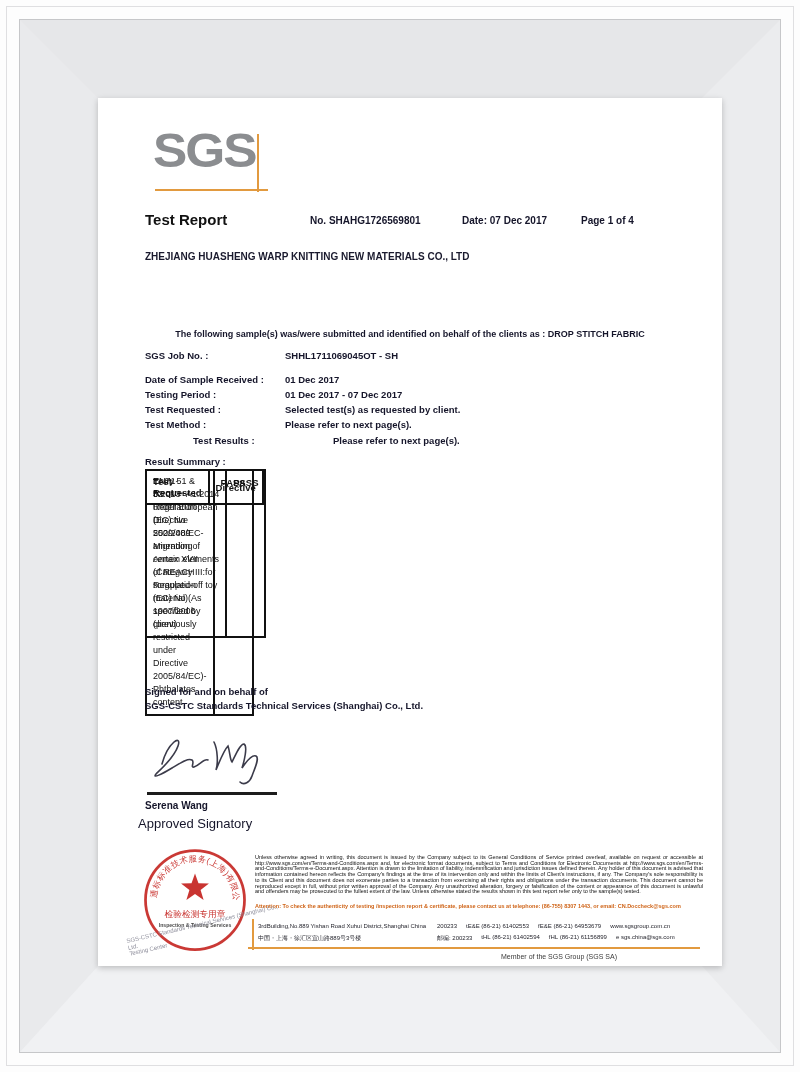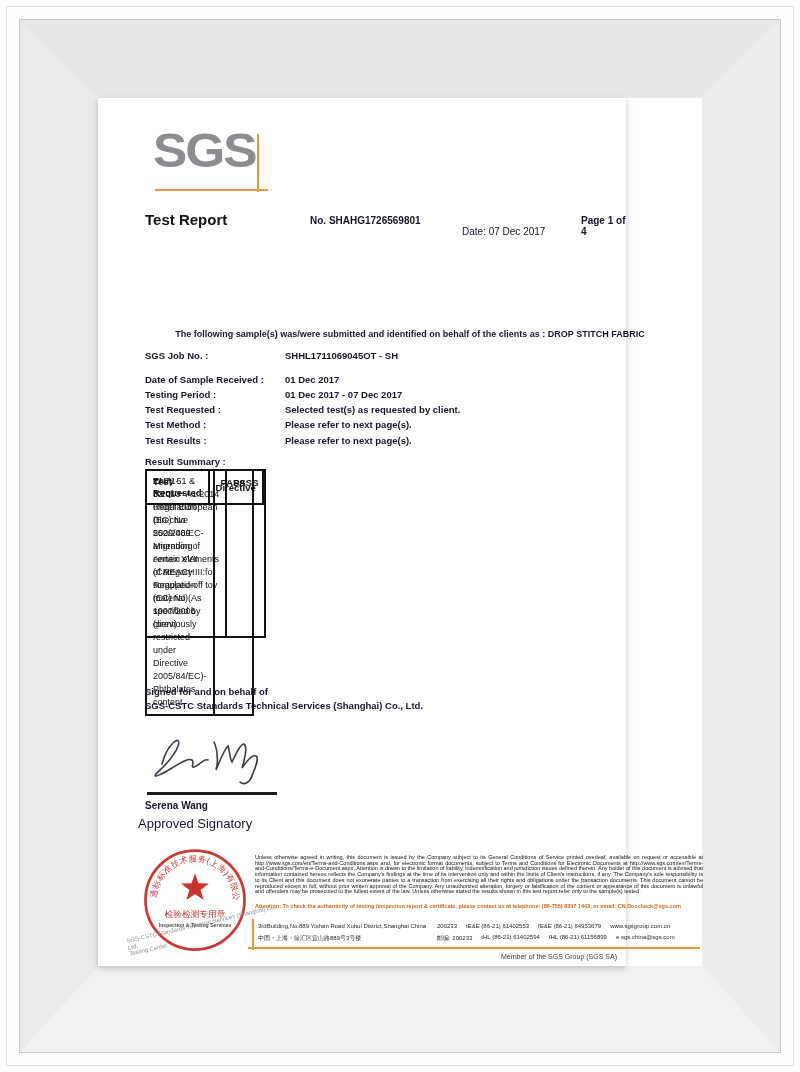--- a/index.html
+++ b/index.html
@@ -7,45 +7,45 @@
   .scene { position:relative; width:800px; height:1072px; background:#fdfdfd; overflow:hidden; }
 
   
   .frame-line-outer { position:absolute; inset:6px; border:1px solid #dfdfe1; }
   .frame-line-inner { position:absolute; inset:19px; border:1px solid #c6c7c9; }
   .mat { position:absolute; inset:20px;
          border-style:solid; border-width:78px 78px 86px 78px;
          border-color:#e6e7e9 #ebecee #f0f1f3 #e9eaec; background:#ffffff; }
 
   
-  .document { position:absolute; left:98px; top:98px; width:528px; height:868px;
+  .document { position:absolute; left:98px; top:98px; width:624px; height:868px;
               background:#ffffff; box-shadow:0 2px 6px rgba(0,0,0,0.22); }
   .document * { position:absolute; }
 
   
   .sgs-logo { left:55px; top:28px; font-size:49px; font-weight:bold; color:#8b8d90;
               letter-spacing:-2px; line-height:1; transform:scaleX(1.05); transform-origin:left top; }
   .logo-underline { left:57px; top:91px; width:113px; height:2px; background:#e29a3f; }
   .logo-vline { left:159px; top:36px; width:2px; height:58px; background:#e29a3f; }
 
   
   .rpt-title { left:47px; top:113px; font-size:15px; font-weight:bold; color:#111; }
   .rpt-no    { left:212px; top:117px; font-size:10px; font-weight:bold; color:#15152a; }
-  .rpt-date  { left:364px; top:117px; font-size:10px; font-weight:normal; color:#15152a;margin-top:11px; }
+  .rpt-date  { left:364px; top:117px; font-size:10px; font-weight:bold; color:#15152a; }
   .rpt-page  { left:483px; top:117px; font-size:10px; font-weight:bold; color:#15152a; }
 
   .client { left:47px; top:150px; width:500px; font-size:10px; font-weight:bold;
             color:#1a1a2e; line-height:17px; }
 
   .sample-line { left:47px; top:231px; width:530px; font-size:9px; font-weight:bold; color:#15152a;text-align:center; }
 
   .field-label { left:47px; font-size:9.5px; font-weight:bold; color:#15152a; }
   .field-value { left:187px; font-size:9.5px; font-weight:bold; color:#15152a; }
   .f0 { top:252px; } .f1 { top:276px; } .f2 { top:291px; }
-  .f3 { top:306px; } .f4 { top:321px; } .f5 { top:337px; }
+  .f3 { top:306px; } .f4 { top:321px; } .f5 { top:337px;margin-left:48px; }
 
   .result-heading { left:47px; top:358px; font-size:9.5px; font-weight:bold; color:#15152a; }
 
   .summary-table { left:47px; top:371px; width:510px; border-collapse:collapse;
                    position:absolute; }
   .summary-table th, .summary-table td { border:2px solid #111; position:static; }
   .summary-table th { font-size:9.5px; font-weight:bold; color:#111; padding:5px 6px; text-align:left;margin-top:37px; }
   .summary-table th.concl, .summary-table td.concl { width:104px; text-align:center; }
   .summary-table td { font-size:9px; color:#111; padding:4px 6px 5px 6px; line-height:13px;
                       vertical-align:top; }
@@ -90,20 +90,21 @@
     <div class="sgs-logo">SGS</div>
     <div class="logo-underline"></div>
     <div class="logo-vline"></div>
 
     <div class="rpt-title">Test Report</div>
     <div class="rpt-no">No. SHAHG1726569801</div>
     <div class="rpt-date">Date: 07 Dec 2017</div>
     <div class="rpt-page">Page 1 of 4</div>
 
     <div class="client">
+      <span style="position:static;display:block;">ZHEJIANG HUASHENG WARP KNITTING NEW MATERIALS CO., LTD</span>
     </div>
 
     <div class="sample-line">The following sample(s) was/were submitted and identified on behalf of the clients as : DROP STITCH FABRIC</div>
 
     <div class="field-label f0">SGS Job No. :</div>
     <div class="field-value f0">SHHL1711069045OT - SH</div>
     <div class="field-label f1">Date of Sample Received :</div>
     <div class="field-value f1">01 Dec 2017</div>
     <div class="field-label f2">Testing Period :</div>
     <div class="field-value f2">01 Dec 2017 - 07 Dec 2017</div>

